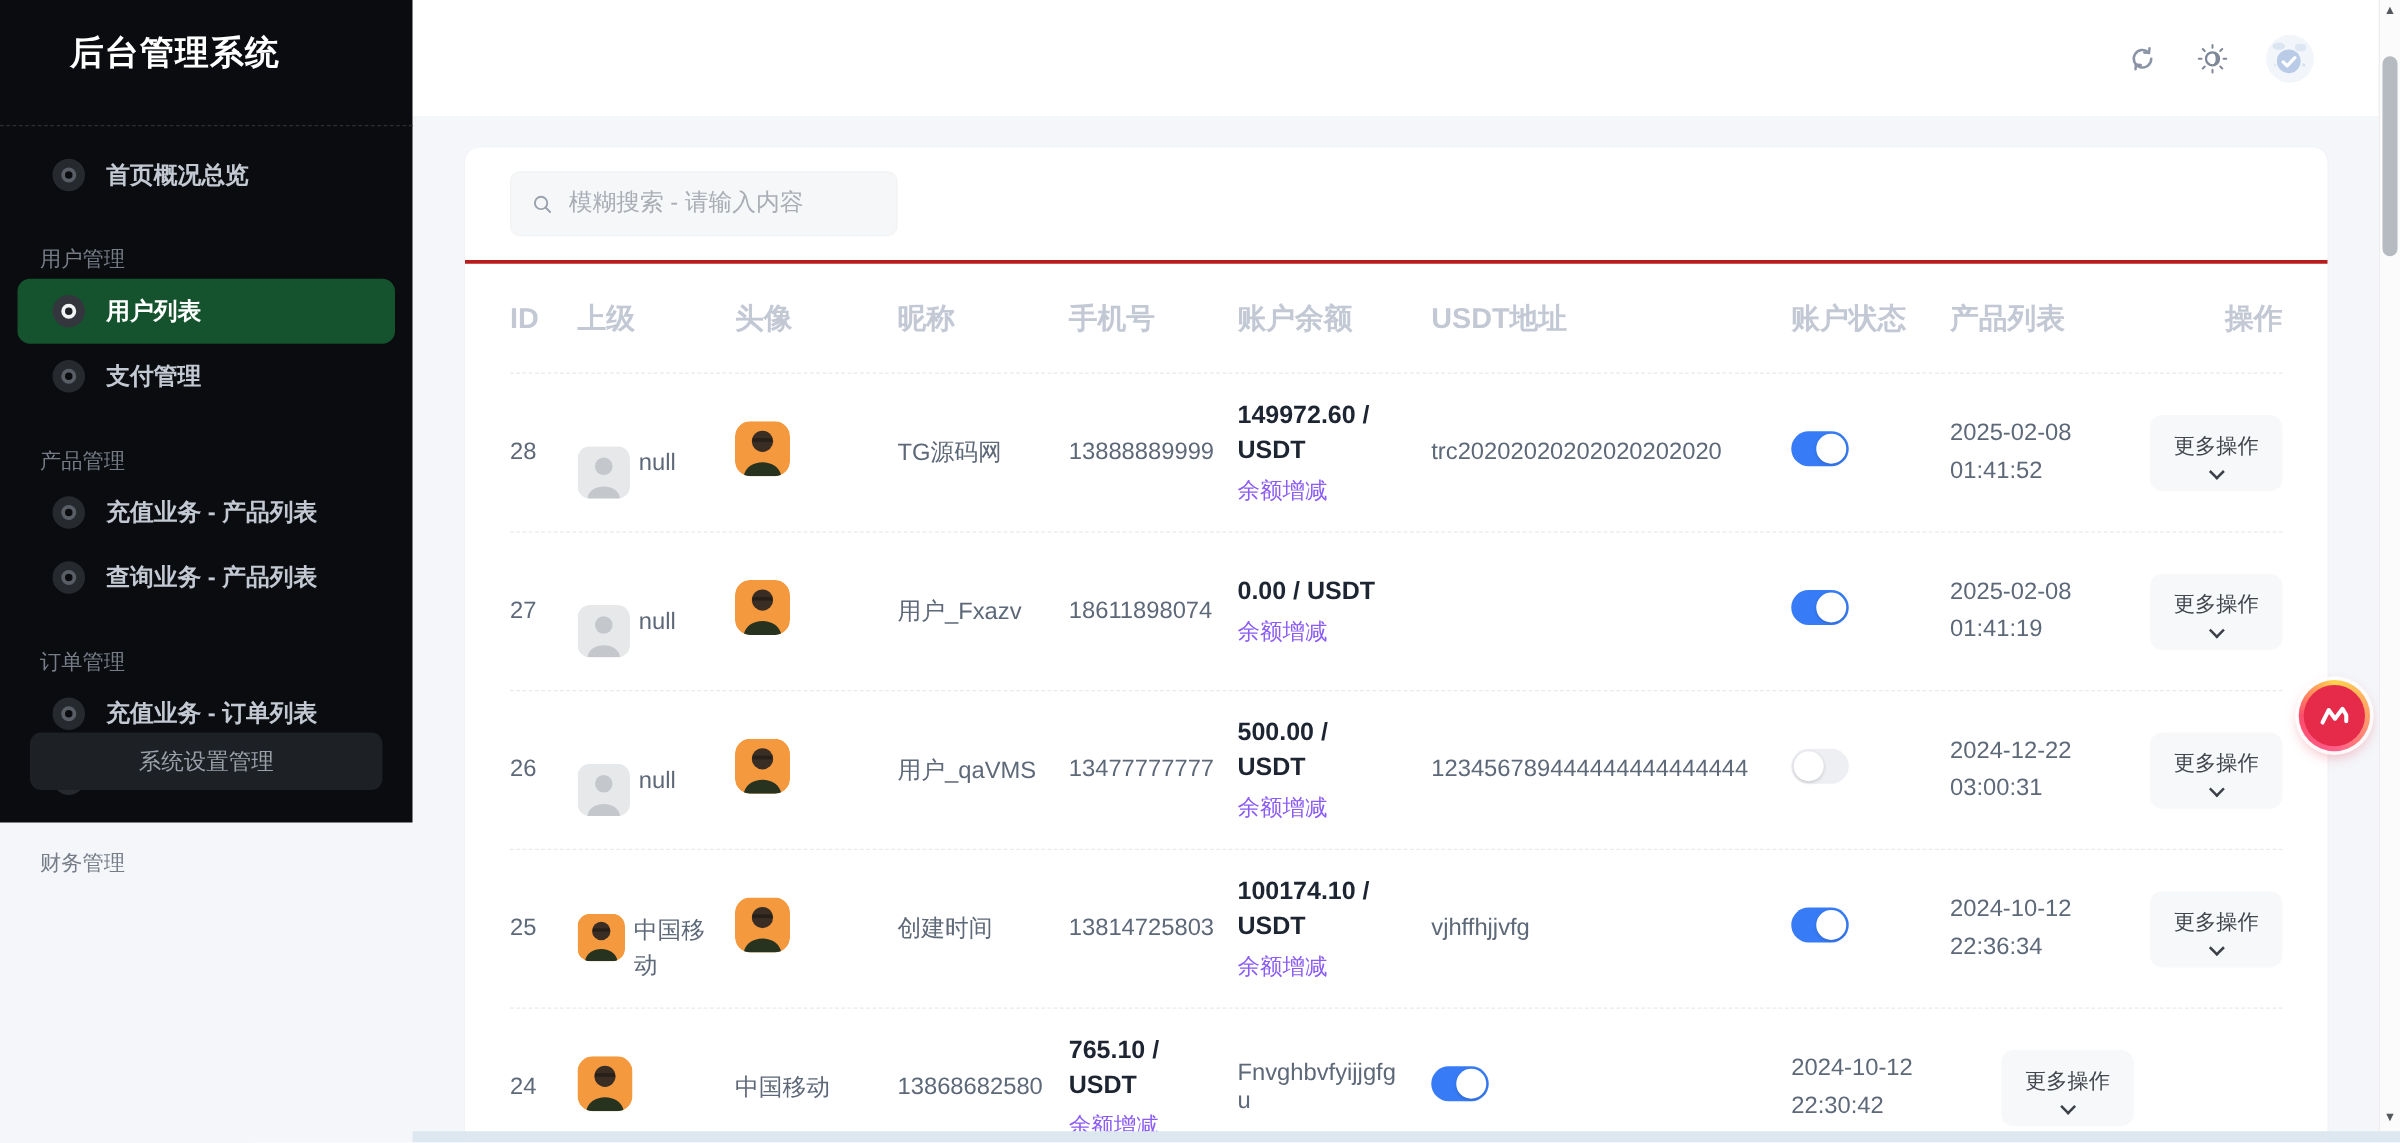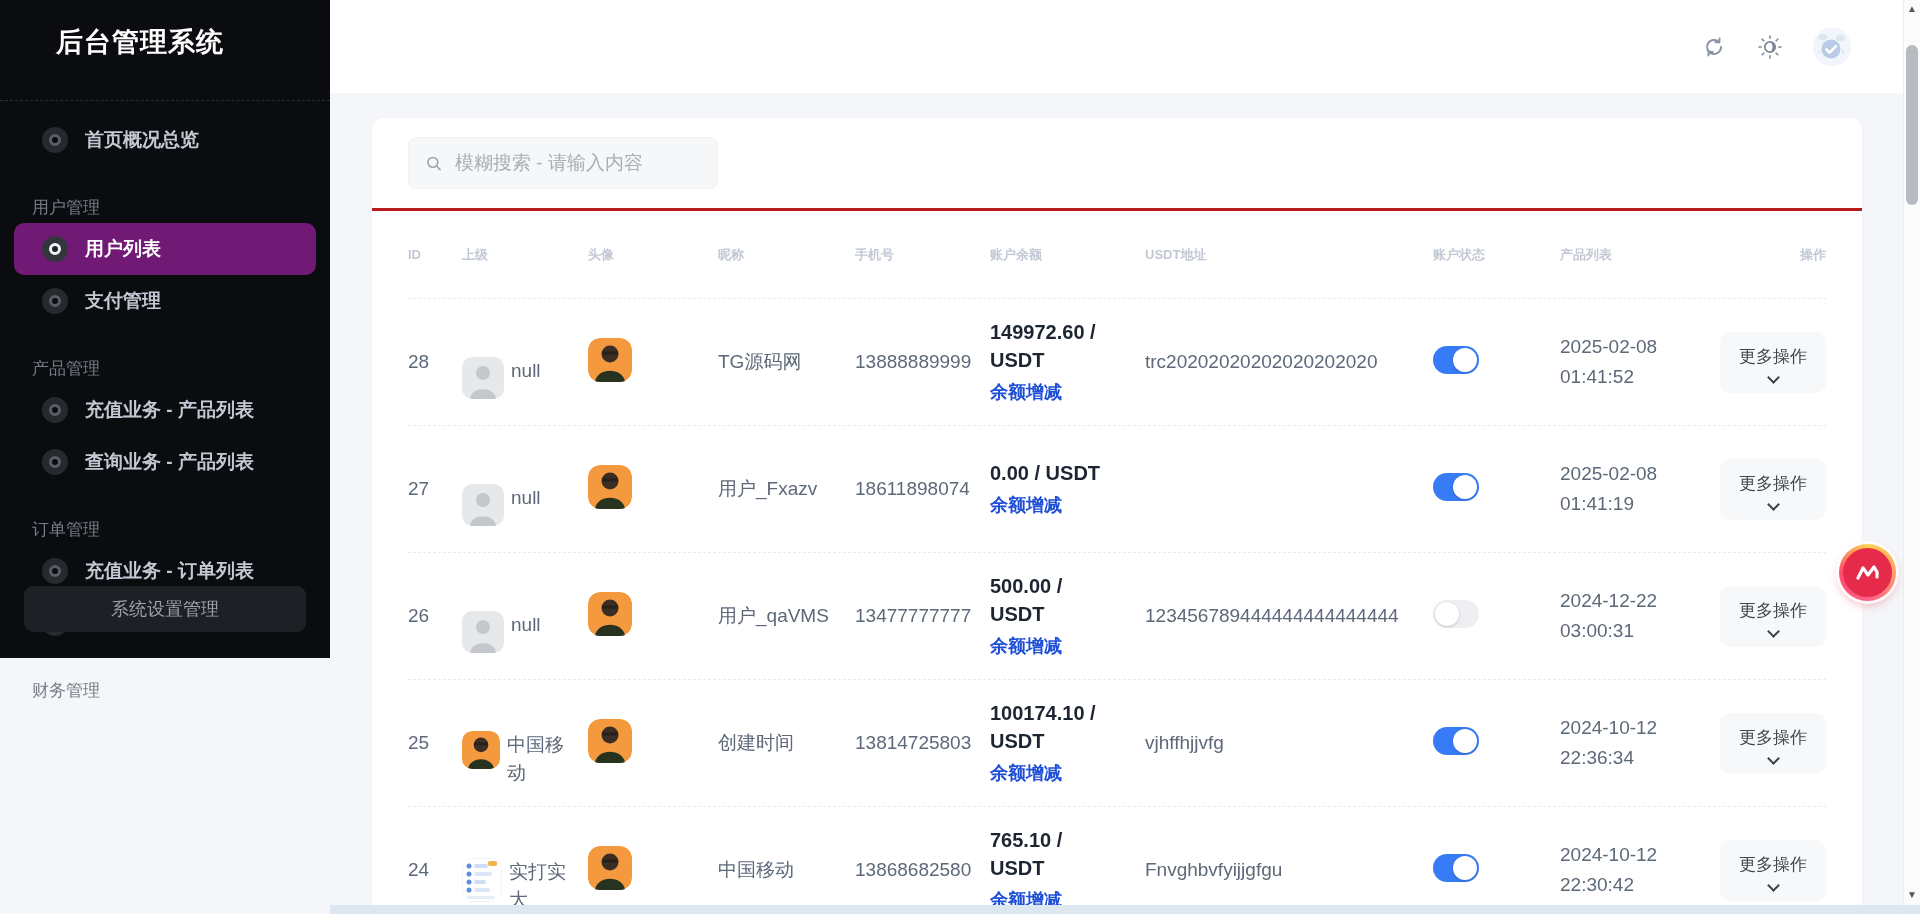--- a/index.html
+++ b/index.html
@@ -12,21 +12,21 @@
   }
 
   
   .sidebar { position:absolute; left:0; top:0; width:330px; height:658px; background:#0a0c0f; z-index:5; }
   .sidebar-title { position:absolute; left:56px; top:24px; font-size:27px; font-weight:bold; color:#ffffff; letter-spacing:1px; }
   .sidebar-divider { position:absolute; top:100px; left:0; right:0; border-top:1px dashed #2b2e33; }
   .menu { position:absolute; top:114px; left:14px; right:14px; }
   .menu-section { margin:30px 0 4px 18px; font-size:17px; color:#767d88; }
   .menu-item { height:52px; display:flex; align-items:center; gap:17px; padding-left:28px; border-radius:10px; cursor:pointer; }
   .menu-item .mi-label { font-size:19px; font-weight:bold; color:#c3c9d3; }
-  .menu-item.active { background:#701a75; }
+  .menu-item.active { background:#14532d; }
   .menu-item.active .mi-label { color:#ffffff; }
   .mi-icon { width:26px; height:26px; border-radius:50%; background:#26292e; position:relative; flex:0 0 auto; }
   .mi-icon::after { content:""; position:absolute; inset:7px; border-radius:50%; background:#0a0c0f; border:3px solid #595e66; }
   .menu-item.active .mi-icon { background:#33373d; }
   .menu-item.active .mi-icon::after { border-color:#f2f3f5; background:#1f2226; }
   .sidebar-footer-btn { position:absolute; left:24px; right:24px; bottom:26px; height:46px; background:#1d2024; border:none; border-radius:9px; color:#9aa1ab; font-size:18px; cursor:pointer; font-family:inherit; }
 
   
   .topbar { position:absolute; left:330px; top:0; width:1573px; height:93px; background:#ffffff; z-index:2; }
   .topbar-icons { position:absolute; right:52px; top:0; height:100%; display:flex; align-items:center; gap:30px; }
@@ -37,33 +37,33 @@
   .card { position:absolute; left:372px; top:118px; width:1490px; height:830px; background:#ffffff; border-radius:12px; box-shadow:0 1px 2px rgba(30,40,60,.04); z-index:1; }
   .search-row { height:93px; border-bottom:3px solid #b91c1c; display:flex; align-items:center; padding-left:36px; }
   .search-box { width:310px; height:52px; background:#f6f7f8; border:1px solid #f1f2f4; border-radius:8px; display:flex; align-items:center; gap:13px; padding:0 17px; }
   .search-box input { flex:1; border:none; outline:none; background:transparent; font-size:19px; color:#444b57; font-family:inherit; }
   .search-box input::placeholder { color:#a9adb5; }
 
   
   .table { padding:0 36px; }
   .tgrid { display:grid; grid-template-columns:54px 126px 130px 137px 135px 155px 288px 127px 147px 119px; align-items:center; }
   .thead { height:87px; }
-  .th { font-size:13px; font-weight:bold; color:#c2c8d4; }
+  .th { font-size:23px; font-weight:bold; color:#c2c8d4; }
   .th:last-child { text-align:right; }
   .trow { border-top:1px dashed #e8eaee; min-height:127px; padding:18px 0; }
   .td { font-size:19px; color:#5d6878; }
 
   .sup-wrap { width:118px; overflow:hidden; line-height:1.5;margin-top:32px; }
   .sup-avatar { float:left; margin-right:7px; }
   .avatar-svg { display:block; border-radius:10px; }
   .avatar-big { display:inline-block; }
   .avatar-big .avatar-svg { border-radius:12px; }
 
   .td-balance { width:126px; font-size:20px; font-weight:bold; color:#1c2531; line-height:1.4; }
-  .balance-action { display:block; font-size:18px; font-weight:bold; color:#1d4ed8; margin-top:6px; cursor:pointer; }
+  .balance-action { display:block; font-size:18px; font-weight:normal; color:#8b5cf6; margin-top:6px; cursor:pointer; }
   .td-usdt { padding-right:18px; word-break:break-all; }
   .td-time { width:120px; line-height:1.6; }
   .td-action { text-align:right; }
 
   .switch { width:46px; height:28px; border-radius:14px; position:relative; cursor:pointer; display:inline-block; }
   .switch.on { background:#377cf6; }
   .switch.off { background:#edeff2; }
   .switch .knob { position:absolute; top:2px; width:24px; height:24px; border-radius:50%; background:#ffffff; box-shadow:0 1px 3px rgba(0,0,0,.18); }
   .switch.on .knob { right:2px; }
   .switch.off .knob { left:2px; }
@@ -371,42 +371,20 @@
       <button class="more-btn">
         <span>更多操作</span>
         <span class="chev"></span>
       </button>
     </div>
   </div>
 
   <div class="tgrid trow">
     <div class="td">24</div>
     <div class="td">
-      <div class="sup-wrap">
-        
-        
-        <span class="sup-avatar v-screenshot">
-          <svg class="avatar-svg" width="40" height="44" viewBox="0 0 40 44">
-            <rect width="40" height="44" rx="4" fill="#ffffff" stroke="#e4e8ee"></rect>
-            <circle cx="7" cy="8" r="2.5" fill="#5b8fe0"></circle>
-                  <rect x="12" y="6" width="14" height="4" rx="2" fill="#cfdff5"></rect>
-            <rect x="26" y="3" width="9" height="5" rx="2" fill="#f0b24a"></rect>
-            <circle cx="7" cy="16" r="2.5" fill="#5b8fe0"></circle>
-                  <rect x="12" y="14" width="18" height="4" rx="2" fill="#dbe7f7"></rect>
-            <circle cx="7" cy="24" r="2.5" fill="#5b8fe0"></circle>
-                  <rect x="12" y="22" width="12" height="4" rx="2" fill="#cfdff5"></rect>
-            <circle cx="7" cy="32" r="2.5" fill="#5b8fe0"></circle>
-                  <rect x="12" y="30" width="16" height="4" rx="2" fill="#dbe7f7"></rect>
-            <rect x="5" y="38" width="28" height="3" rx="1.5" fill="#e8eef7"></rect>
-          </svg>
-        </span>
-        <span class="sup-label">实打实大</span>
-      </div>
-    </div>
-    <div class="td">
       <span class="avatar-big">
         <svg class="avatar-svg" width="44" height="44" viewBox="0 0 44 44">
           <rect width="44" height="44" rx="12" fill="#f5993f"></rect>
           <circle cx="22" cy="16" r="8.5" fill="#3a2e24"></circle>
           <path d="M14 15 h16" stroke="#191511" stroke-width="3" opacity=".55"></path>
           <path d="M7 44 C9 29 35 29 37 44 Z" fill="#27331f"></path>
         </svg>
       </span>
     </div>
     <div class="td">中国移动</div>

